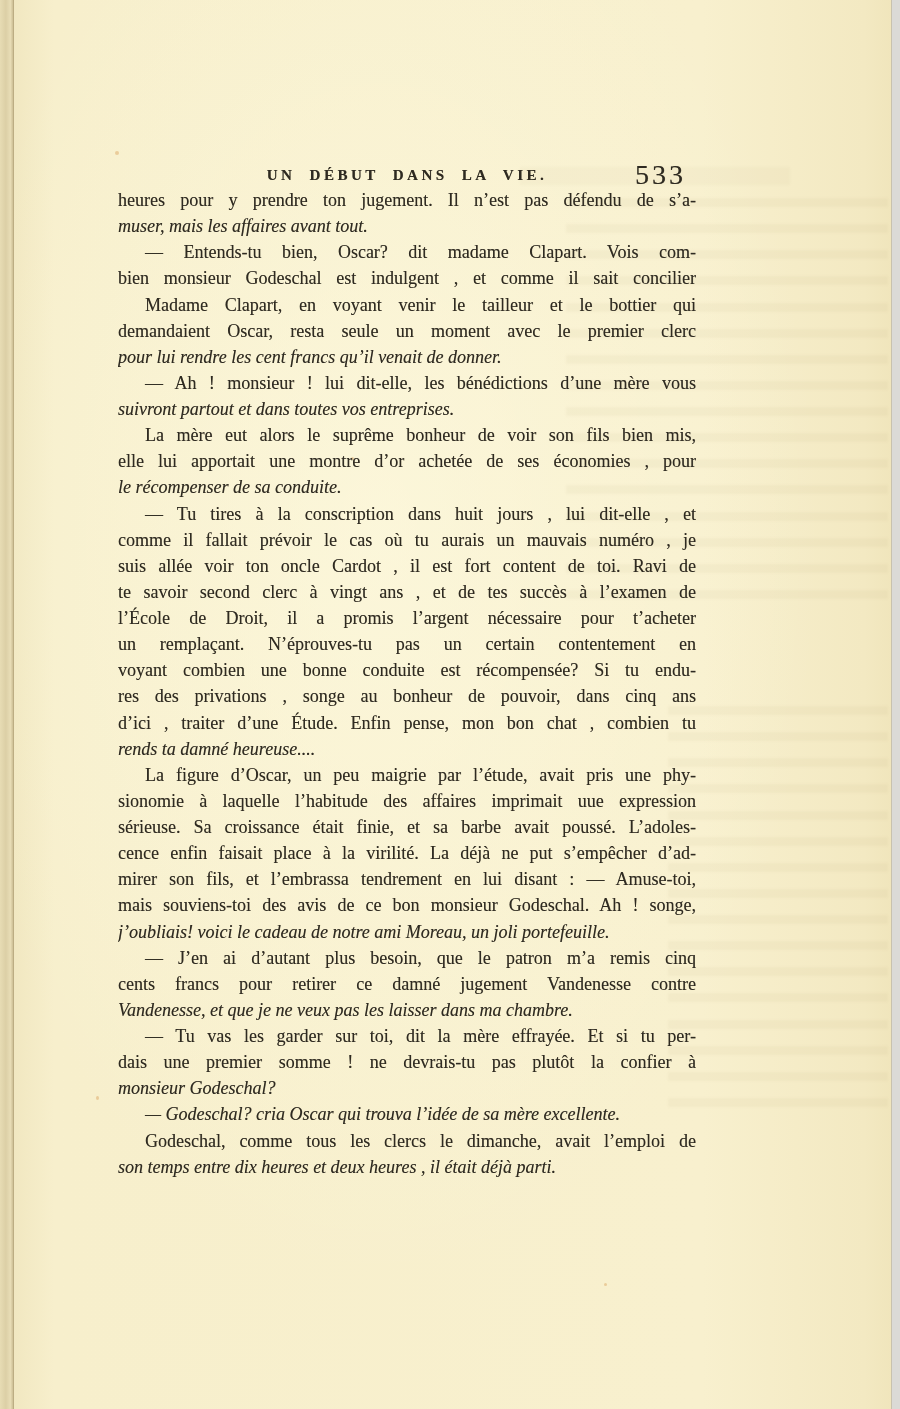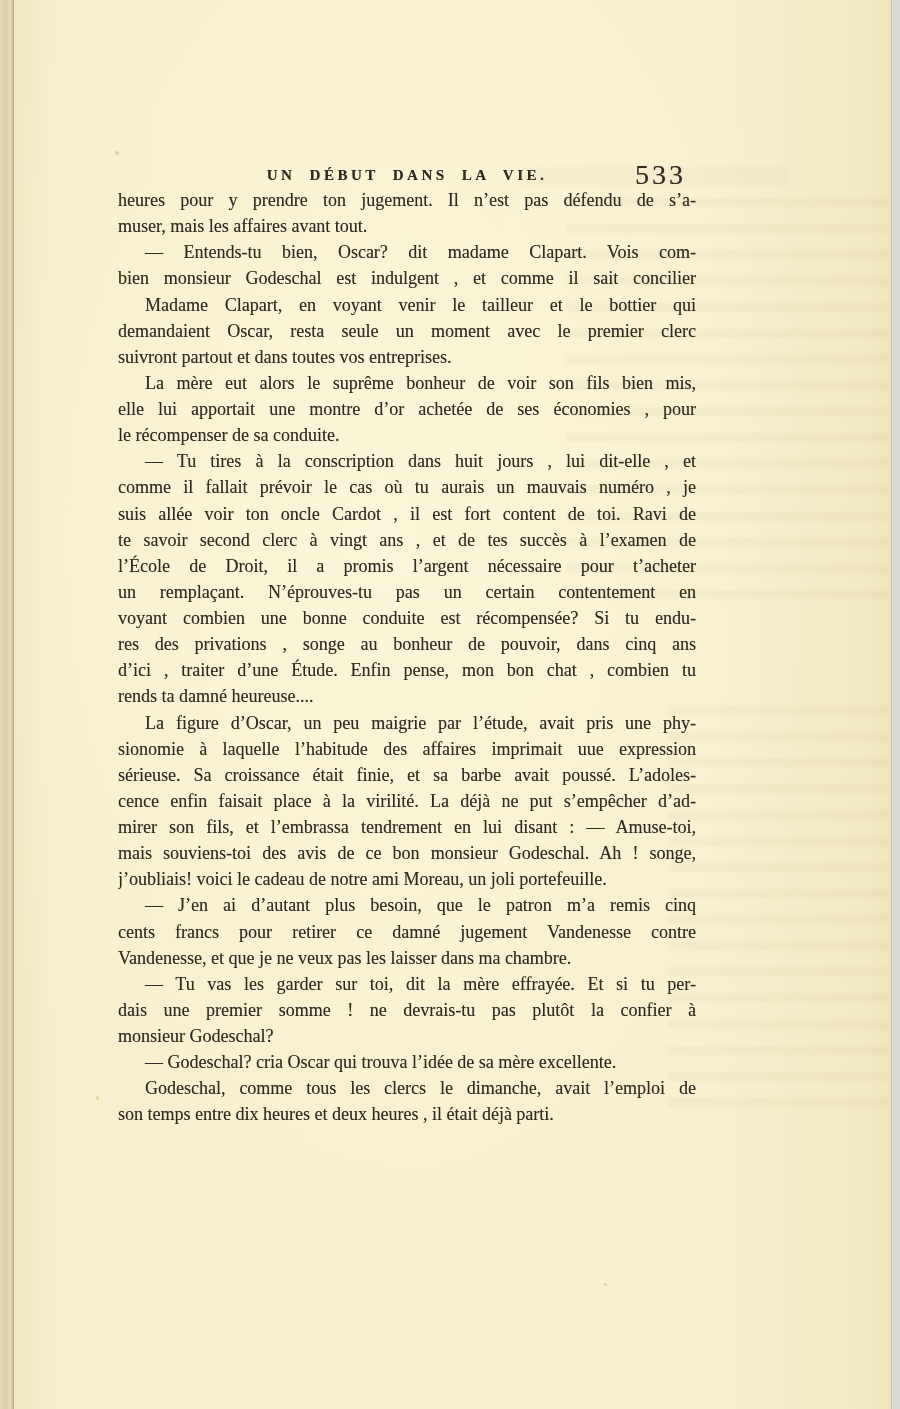--- a/index.html
+++ b/index.html
@@ -29,21 +29,21 @@
   .pagenum{
     position:absolute;right:10px;top:-2px;font-size:28px;line-height:27px;
     letter-spacing:3px;text-shadow:.2px .2px 0 rgba(43,35,20,.45);
   }
   .text-block{position:absolute;top:187px;left:118px;width:578px;}
   .line{
     height:26.13px;line-height:26.13px;font-size:18px;
     text-align:justify;text-align-last:justify;overflow:hidden;
     text-shadow:.2px .2px 0 rgba(43,35,20,.4);
   }
-  .line.end{text-align-last:left;}
+  .line.end{text-align-last:left;font-style:italic;}
   .line.indent{text-indent:27px;}
   .bleed{
     position:absolute;opacity:.5;filter:blur(1.3px);pointer-events:none;
     background:repeating-linear-gradient(180deg,
       rgba(156,136,86,.11) 0px, rgba(156,136,86,.11) 9px,
       rgba(0,0,0,0) 9px, rgba(0,0,0,0) 26.13px);
   }
   .bleed-a{left:566px;top:198px;width:322px;height:416px;}
   .bleed-b{left:668px;top:706px;width:220px;height:418px;}
   .bleed-c{left:520px;top:167px;width:270px;height:18px;
@@ -76,20 +76,22 @@
     <div class="pagenum">533</div>
   </div>
 
   <div class="text-block">
       <div class="line">heures pour y prendre ton jugement. Il n’est pas défendu de s’a-</div>
       <div class="line end">muser, mais les affaires avant tout.</div>
       <div class="line indent">— Entends-tu bien, Oscar? dit madame Clapart. Vois com-</div>
       <div class="line">bien monsieur Godeschal est indulgent , et comme il sait concilier</div>
       <div class="line indent">Madame Clapart, en voyant venir le tailleur et le bottier qui</div>
       <div class="line">demandaient Oscar, resta seule un moment avec le premier clerc</div>
+      <div class="line end">pour lui rendre les cent francs qu’il venait de donner.</div>
+      <div class="line indent">— Ah ! monsieur ! lui dit-elle, les bénédictions d’une mère vous</div>
       <div class="line end">suivront partout et dans toutes vos entreprises.</div>
       <div class="line indent">La mère eut alors le suprême bonheur de voir son fils bien mis,</div>
       <div class="line">elle lui apportait une montre d’or achetée de ses économies , pour</div>
       <div class="line end">le récompenser de sa conduite.</div>
       <div class="line indent">— Tu tires à la conscription dans huit jours , lui dit-elle , et</div>
       <div class="line">comme il fallait prévoir le cas où tu aurais un mauvais numéro , je</div>
       <div class="line">suis allée voir ton oncle Cardot , il est fort content de toi. Ravi de</div>
       <div class="line">te savoir second clerc à vingt ans , et de tes succès à l’examen de</div>
       <div class="line">l’École de Droit, il a promis l’argent nécessaire pour t’acheter</div>
       <div class="line">un remplaçant. N’éprouves-tu pas un certain contentement en</div>

